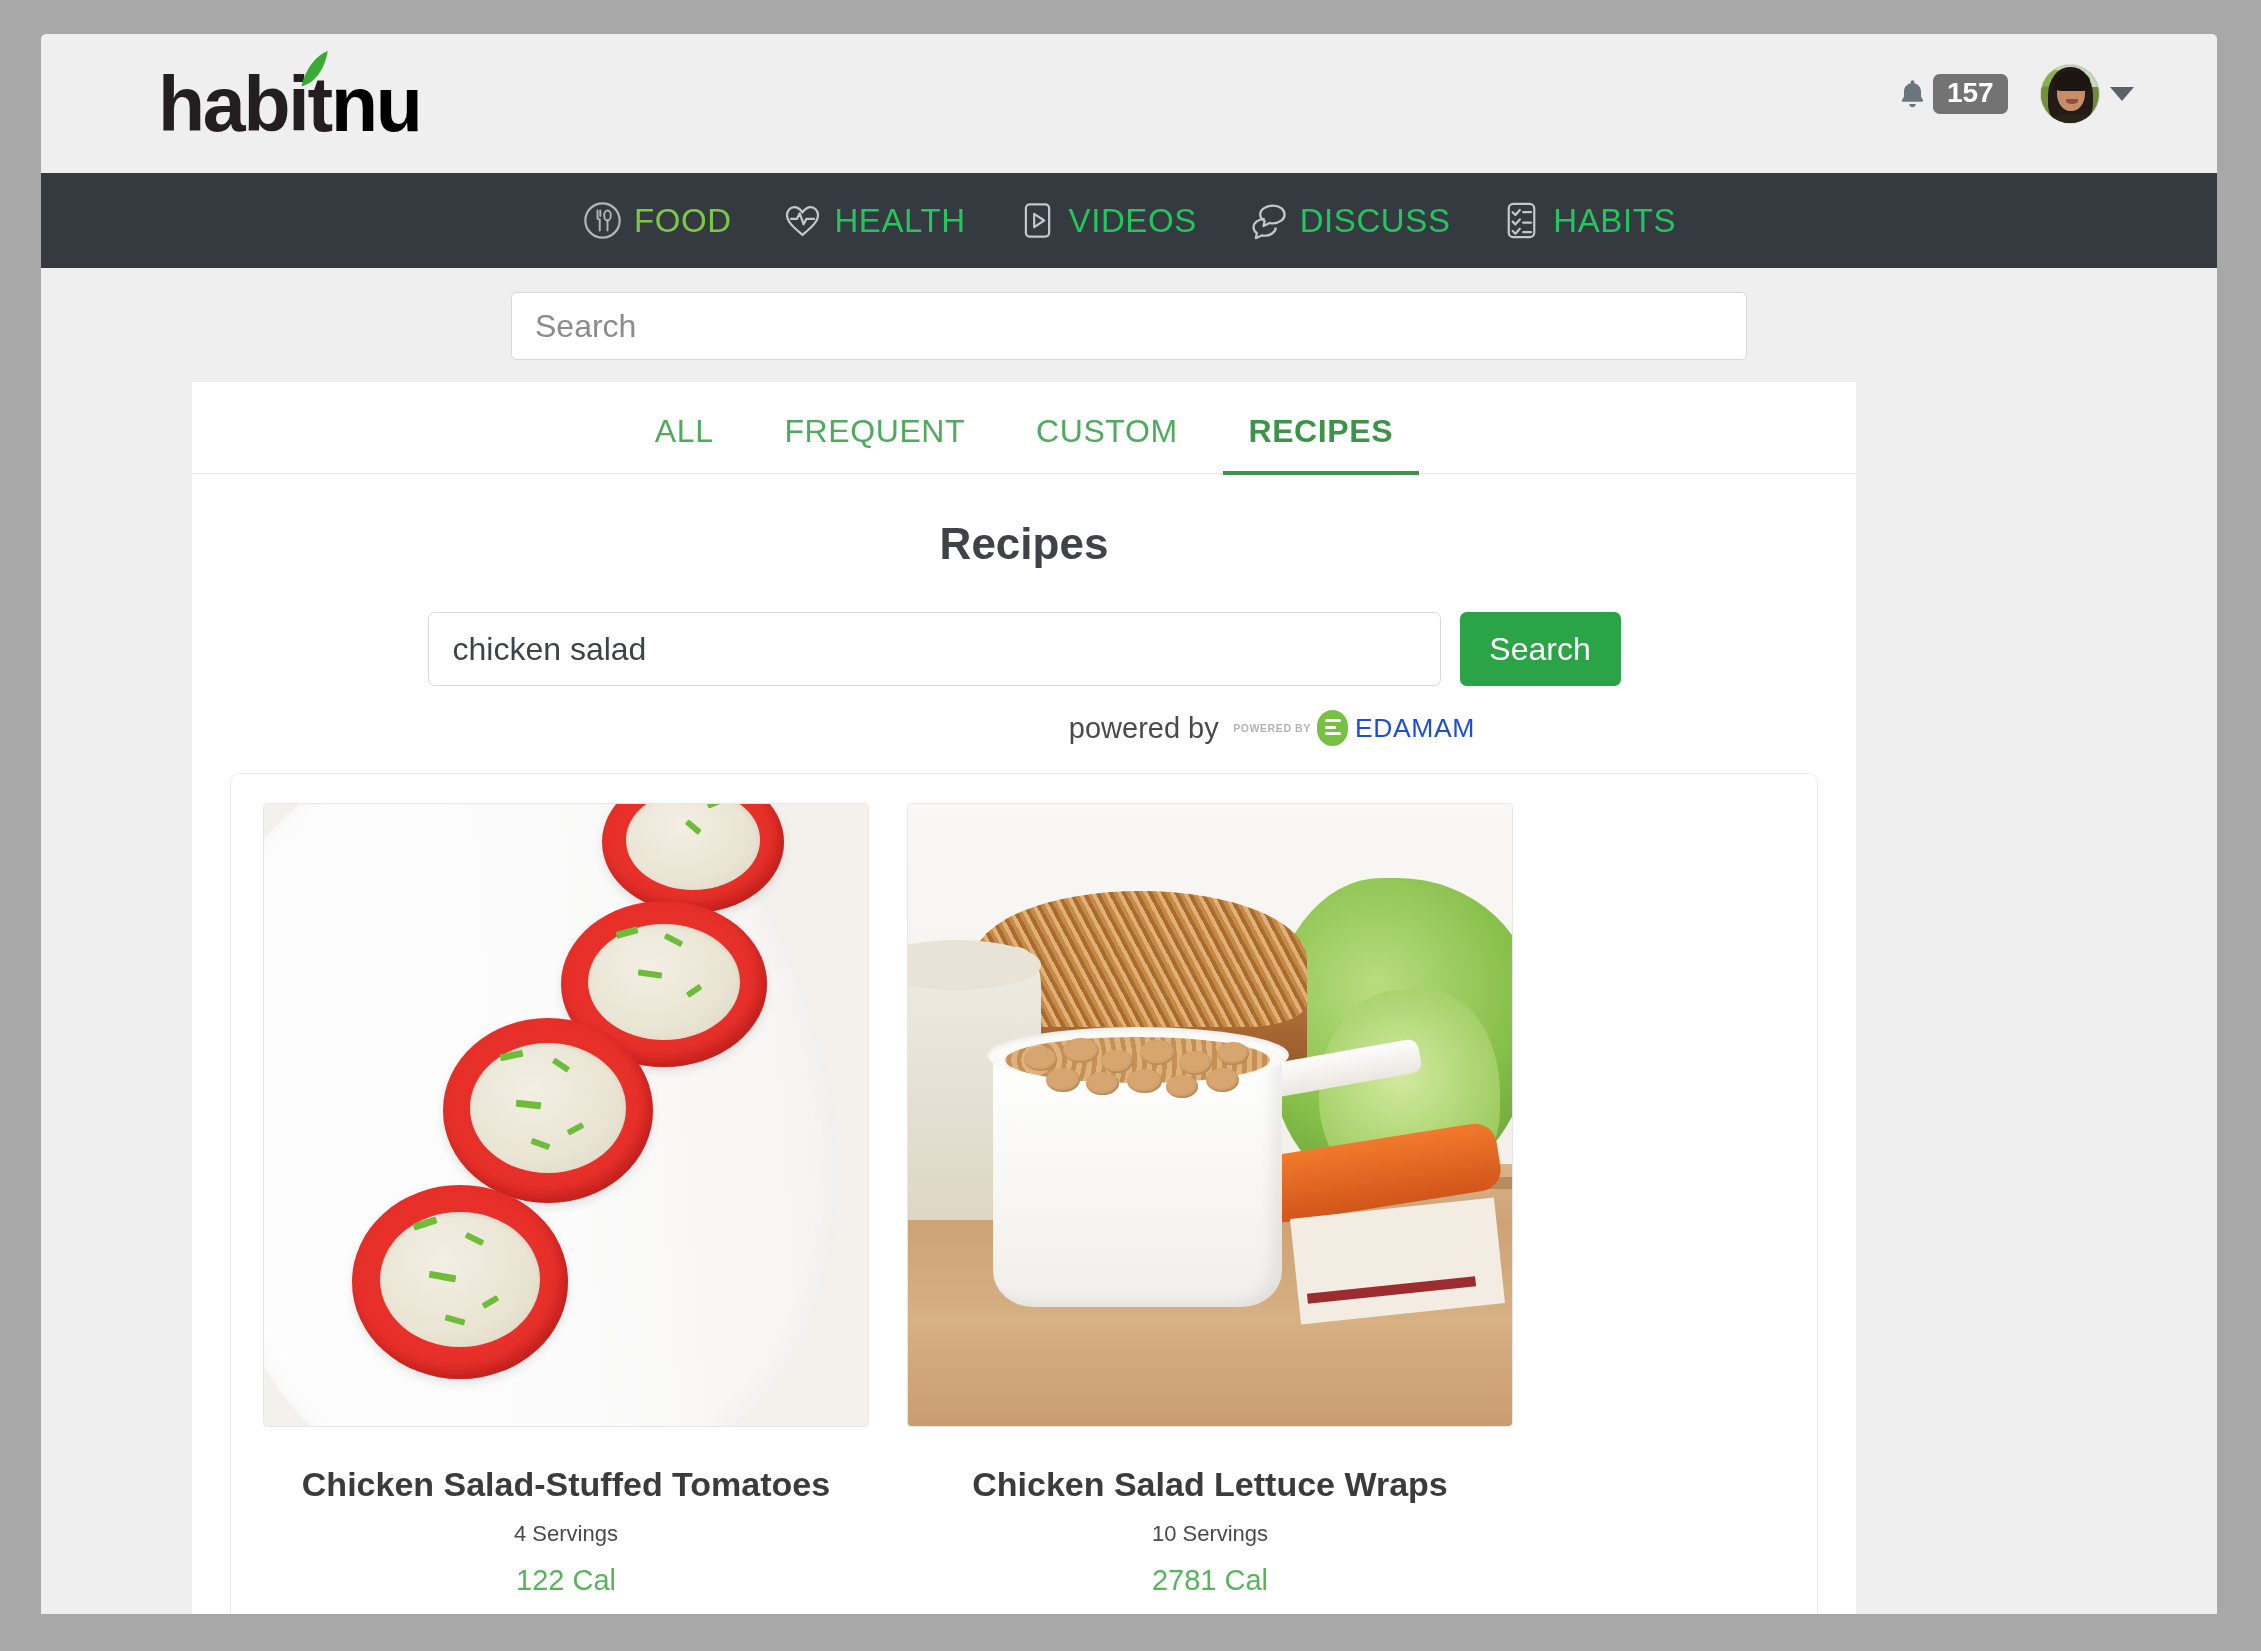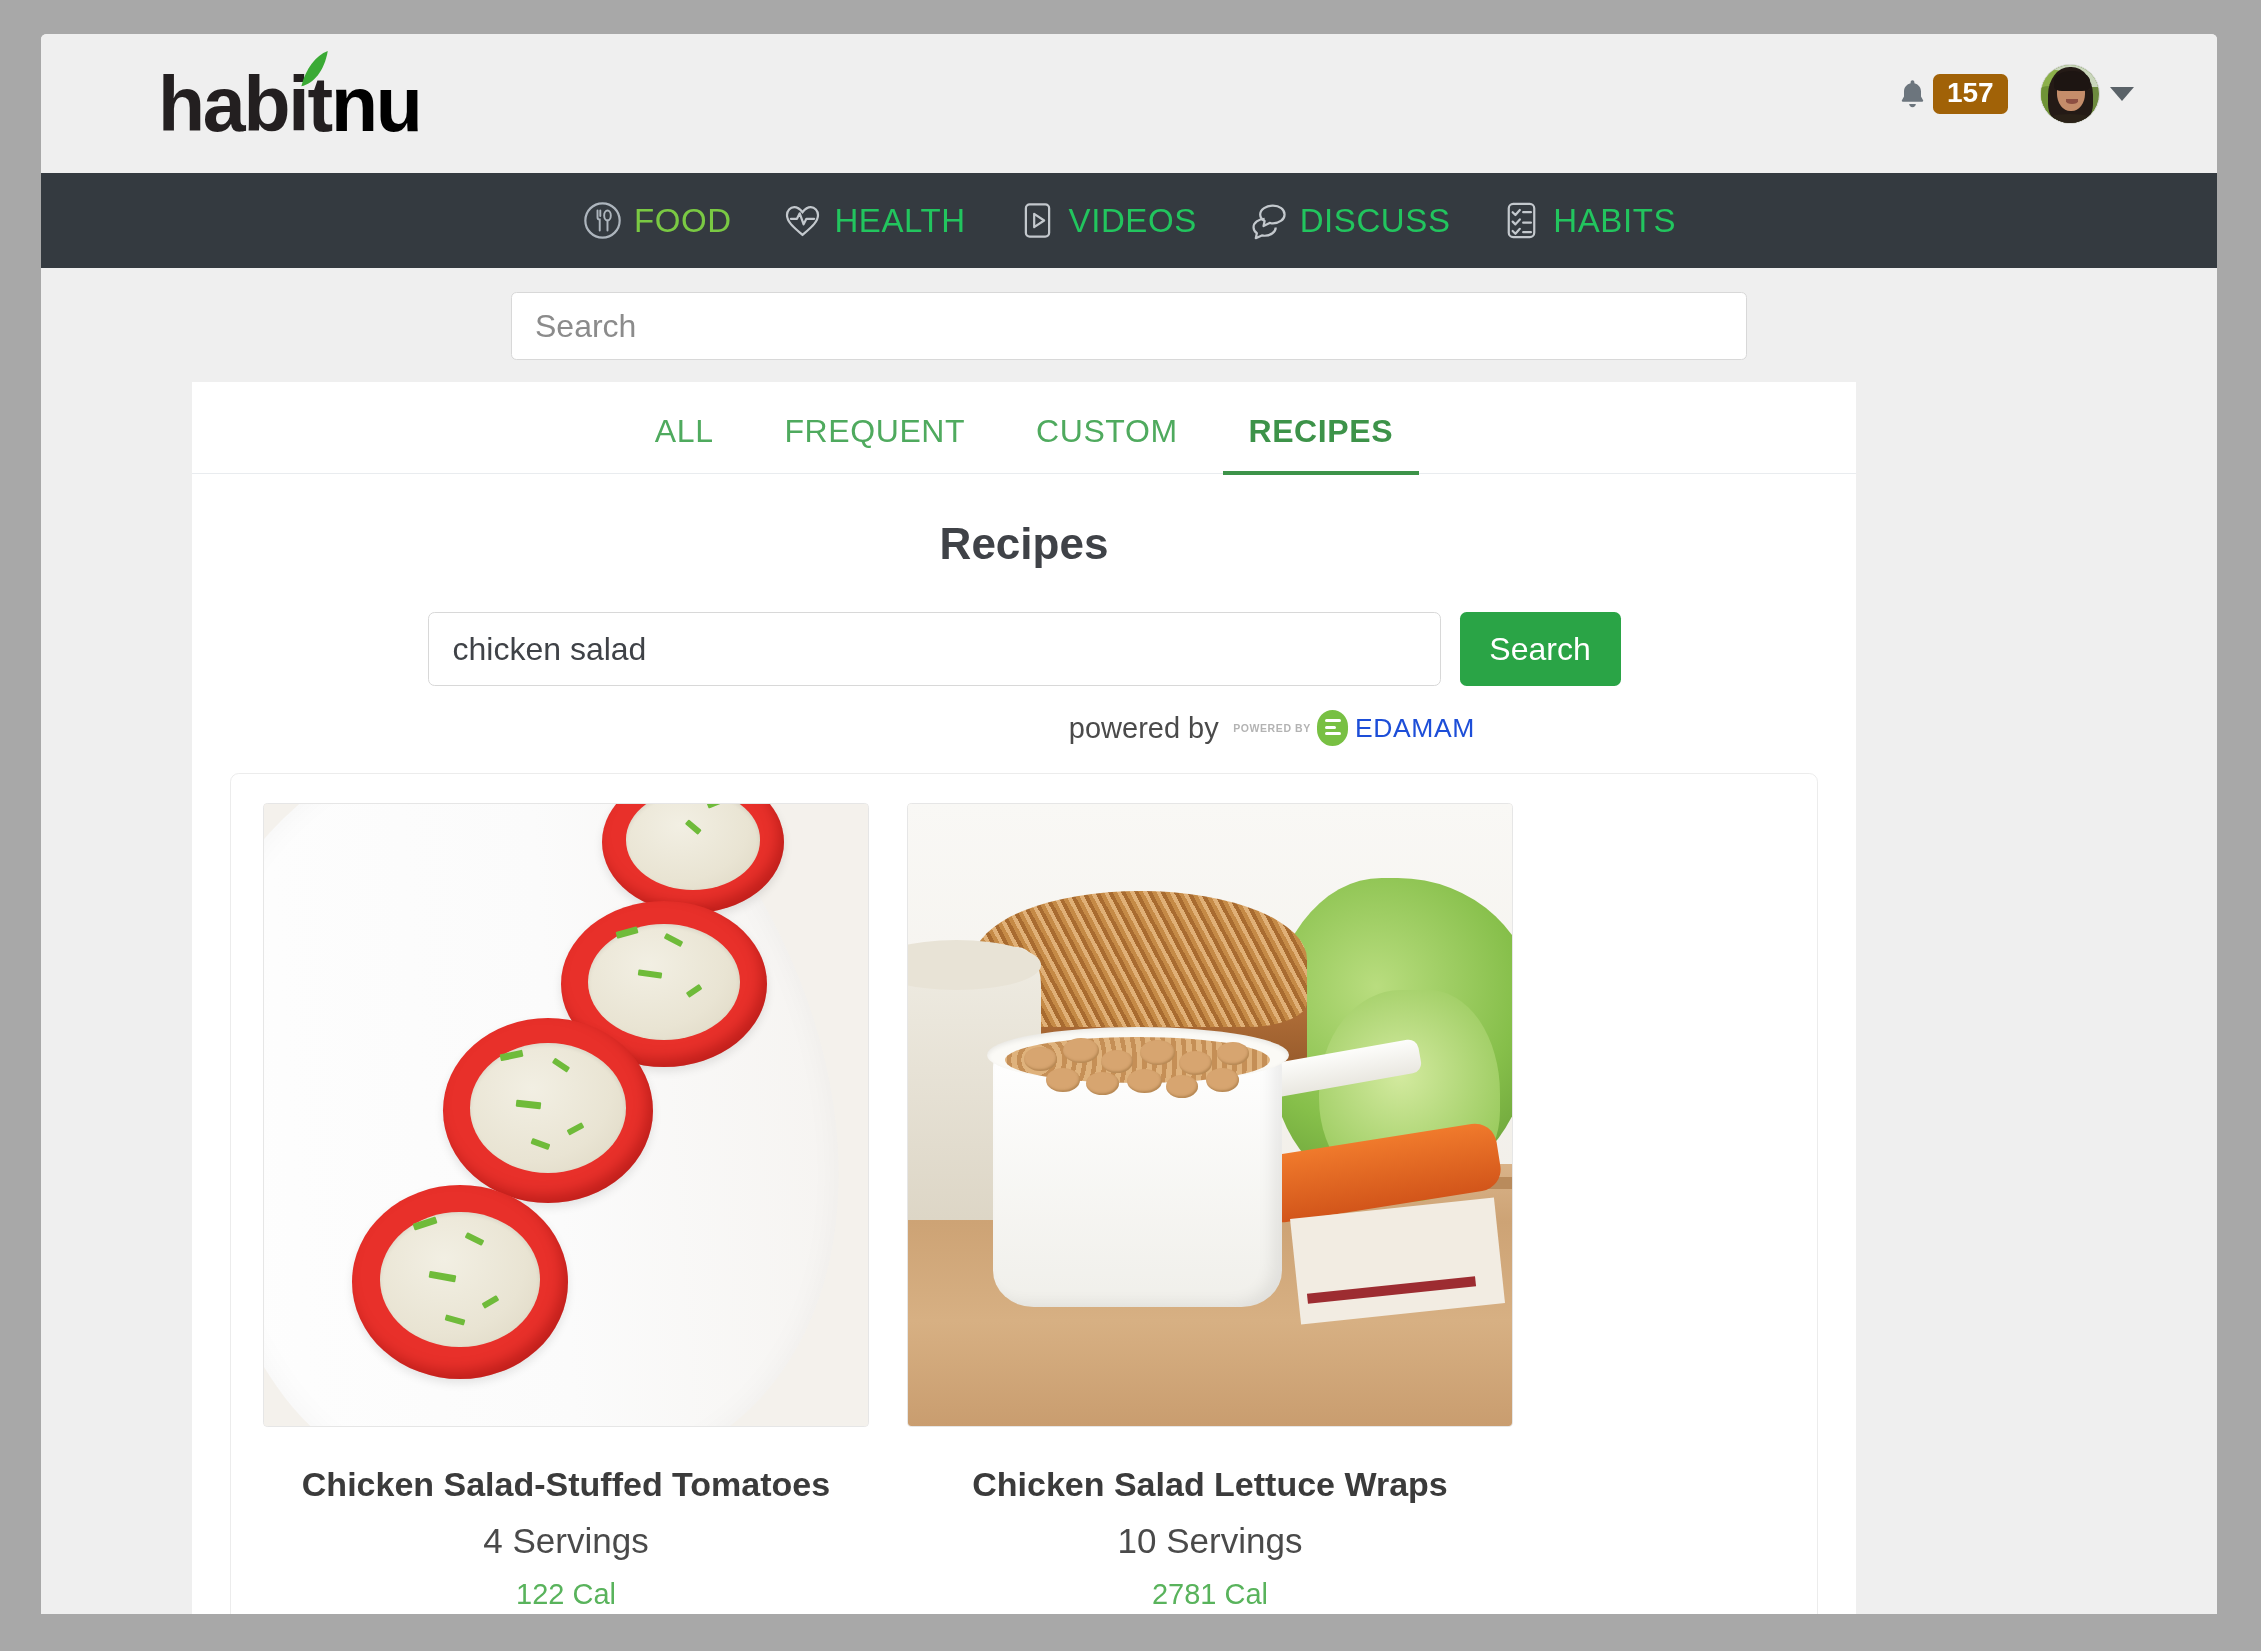--- a/index.html
+++ b/index.html
@@ -55,21 +55,21 @@
     align-items: center;
     gap: 32px;
   }
   #notif {
     display: flex;
     align-items: center;
     gap: 5.5px;
   }
   .bell { width: 29px; height: 32px; display: block; }
   #badge {
-    background: #a16207;
+    background: #737373;
     color: #fff;
     font-size: 28px;
     font-weight: 700;
     padding: 5.5px 14.4px 6.6px;
     border-radius: 6.6px;
     line-height: 1;
   }
   #avatarwrap { display: flex; align-items: center; gap: 10px; }
   #avatar {
     width: 60px; height: 60px;
@@ -265,21 +265,21 @@
   }
   .cardtitle {
     text-align: center;
     font-size: 34px;
     font-weight: 700;
     color: #3b3b3b;
     margin-top: 38px;
   }
   .cardserv {
     text-align: center;
-    font-size: 35px;
+    font-size: 22px;
     color: #4a4a4a;
     margin-top: 17.7px;
   }
   .cardcal {
     text-align: center;
     font-size: 29px;
     color: #59b35c;
     margin-top: 16.6px;
   }
   .cardlink {

